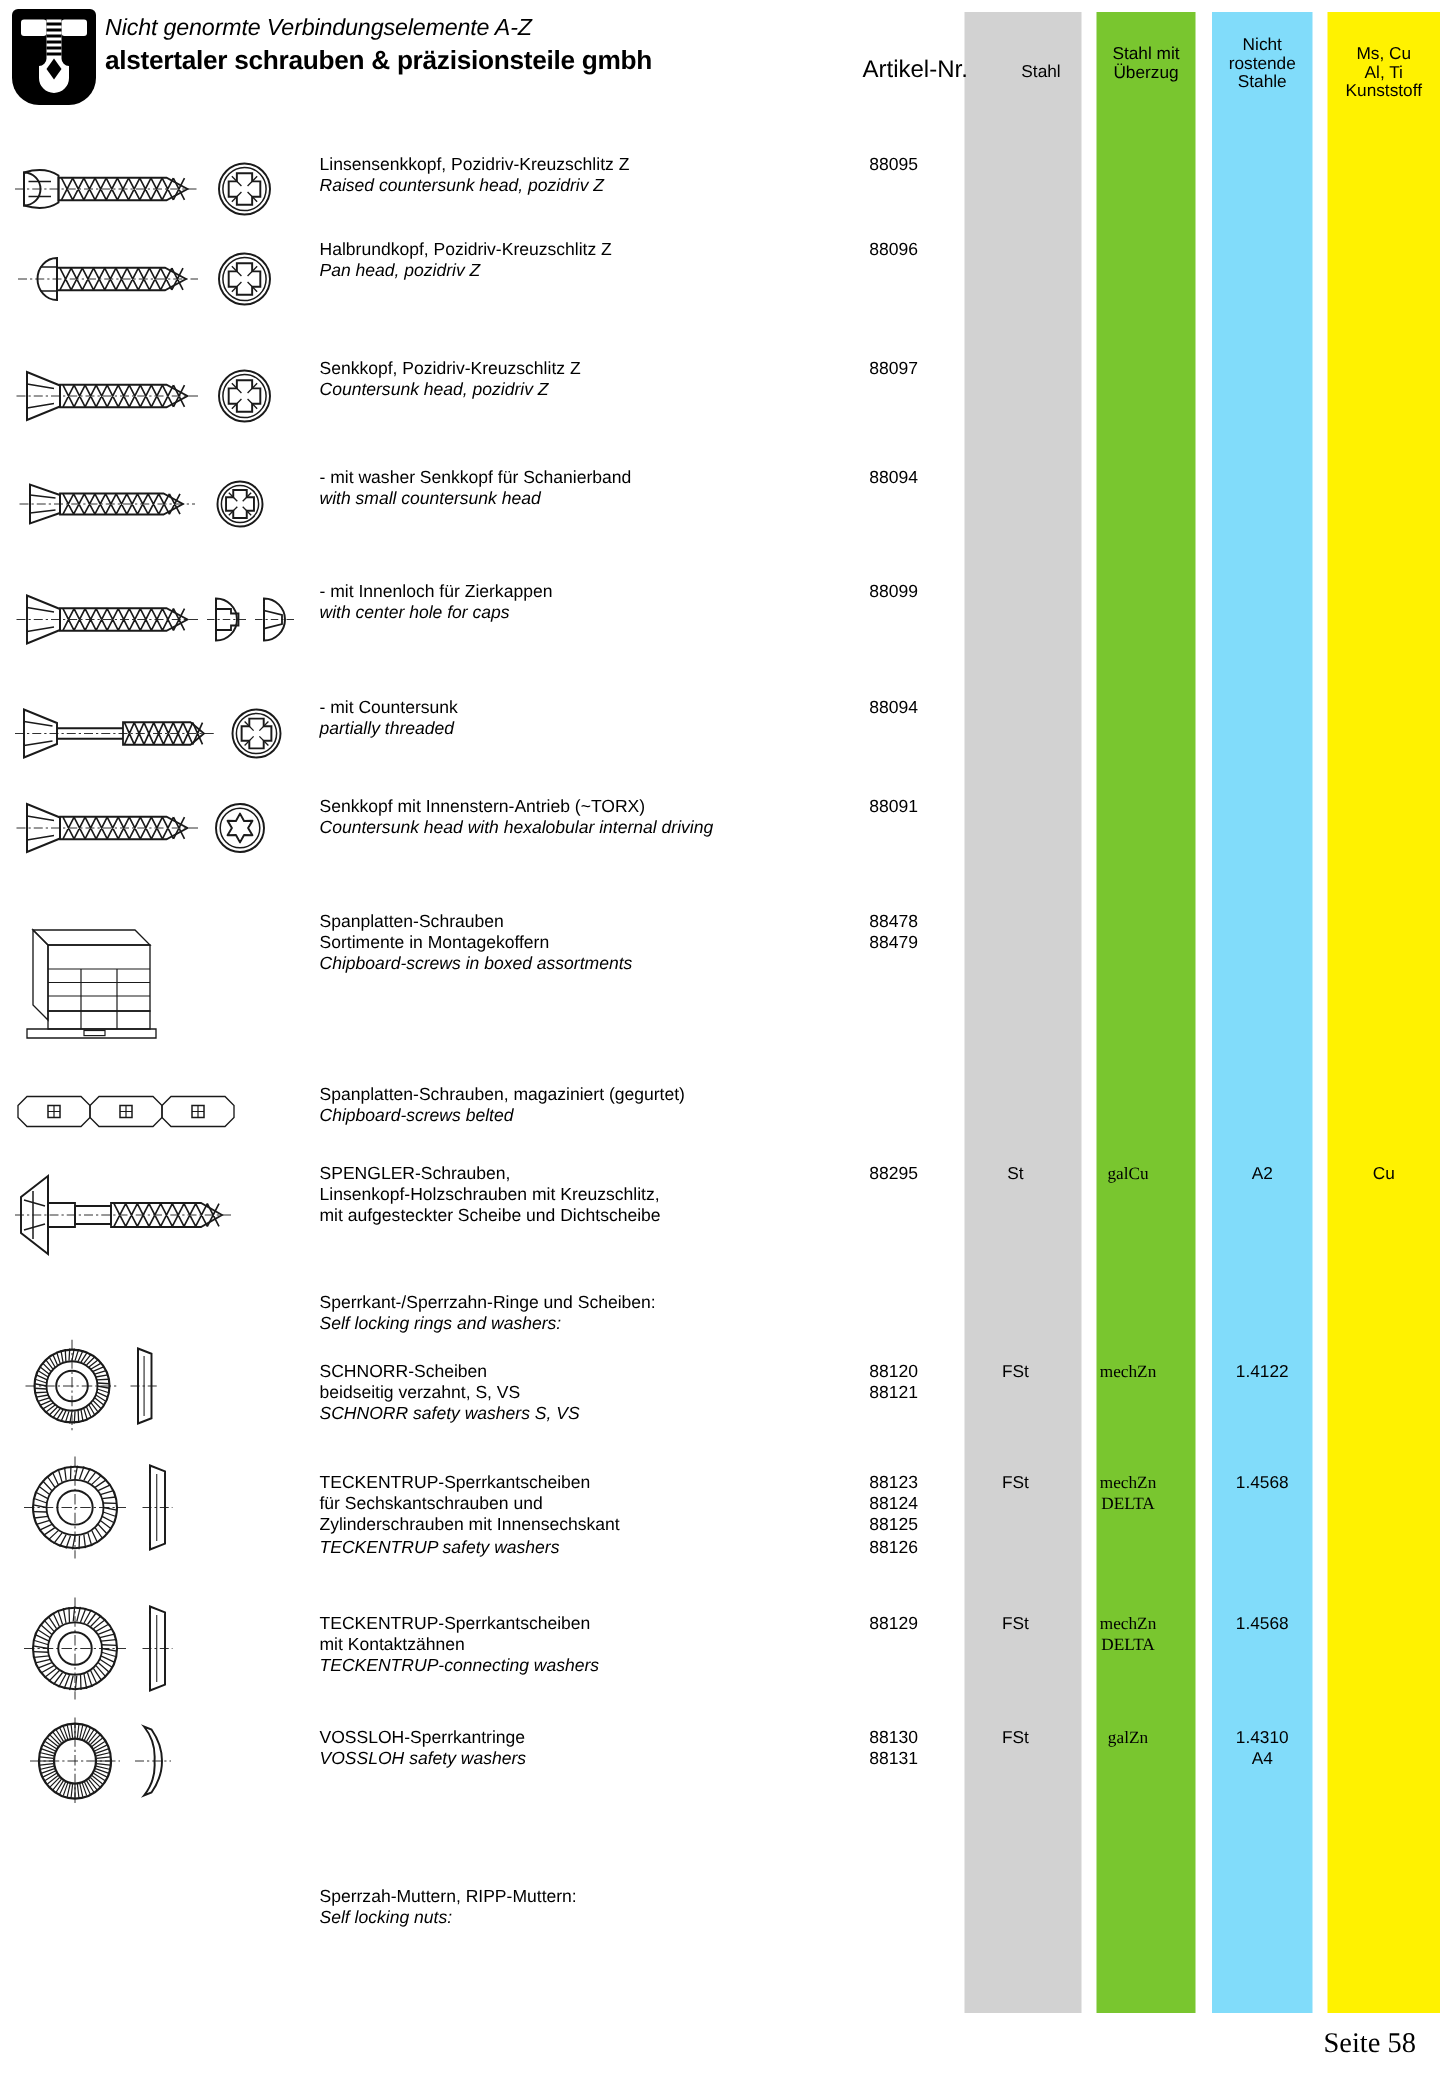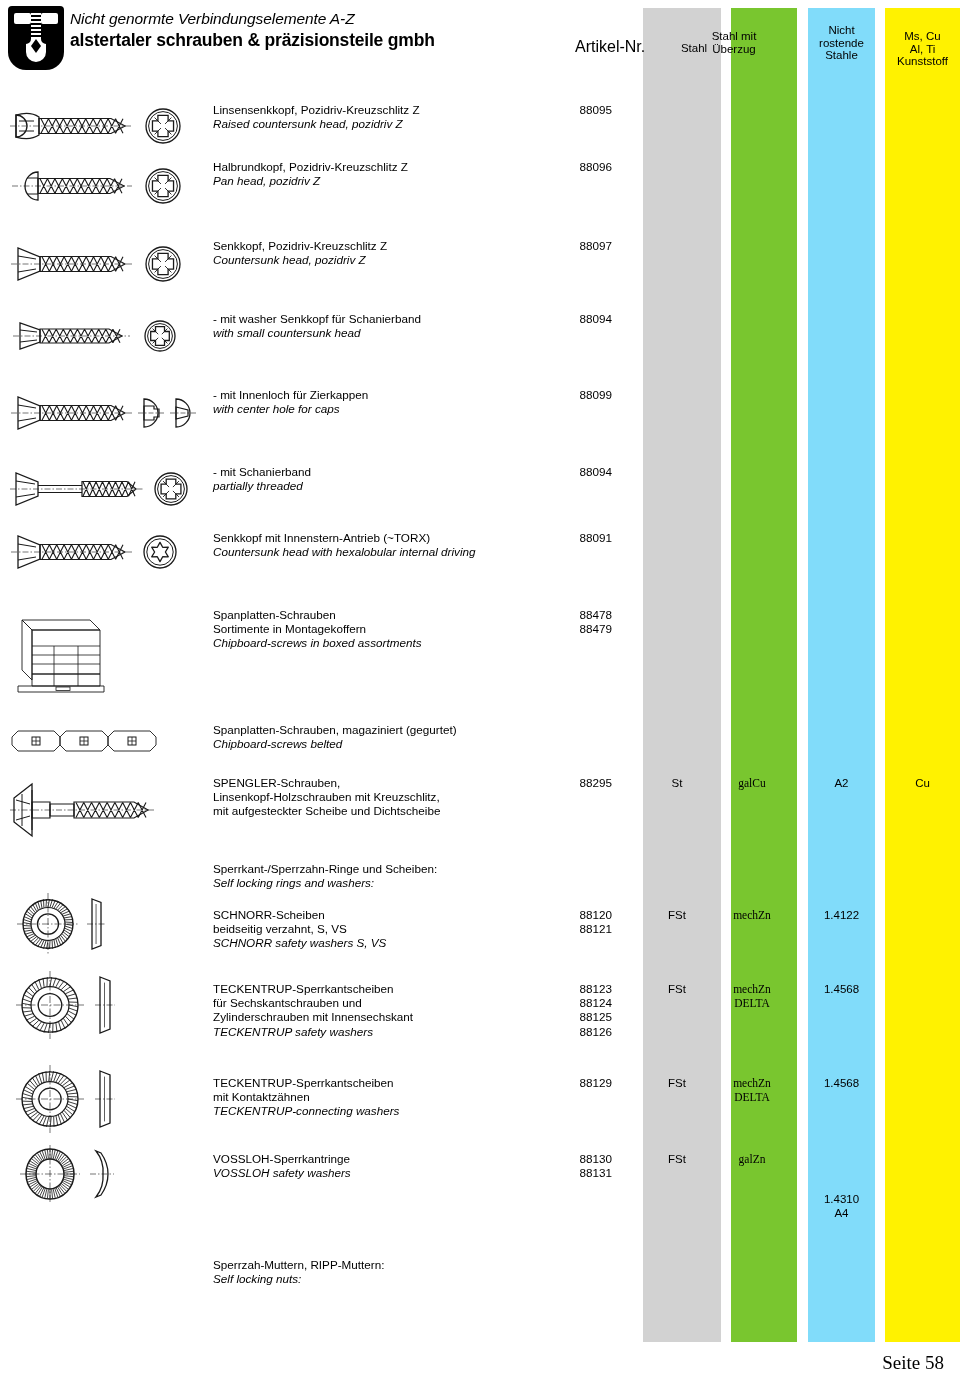--- a/index.html
+++ b/index.html
@@ -37,21 +37,21 @@
   }
   #artikel-nr-head{
     position:absolute;left:575px;top:38px;width:72px;
     font-size:16px;text-align:left;
   }
   .col-head-label{
     position:absolute;
     font-size:11.5px;line-height:12.5px;text-align:center;
   }
   #head-steel{left:643px;top:42px;width:102px;}
-  #head-coated{left:701px;top:30px;width:66px;}
+  #head-coated{left:731px;top:30px;width:66px;}
   #head-stainless{left:808px;top:24px;width:67px;}
   #head-nonferrous{left:885px;top:30px;width:75px;}
 
   
   .row{position:absolute;left:0;width:960px;}
   .fig{position:absolute;left:8px;top:0;width:196px;}
   .fig svg{display:block;}
   .desc{
     position:absolute;left:213px;top:0;width:400px;
     font-size:11.7px;line-height:14.2px;
@@ -228,21 +228,21 @@
       <circle cx="163" cy="23" r="16" fill="none" stroke="#1a1a1a" stroke-width="1.3"></circle>
    <circle cx="163" cy="23" r="13.4" fill="none" stroke="#1a1a1a" stroke-width="1"></circle>
    <path d="M158.2 13.08 L167.8 13.08 L167.8 18.2 L172.92 18.2 L172.92 27.8
             L167.8 27.8 L167.8 32.92 L158.2 32.92 L158.2 27.8 L153.08 27.8
             L153.08 18.2 L158.2 18.2 Z" fill="none" stroke="#1a1a1a" stroke-width="1.3"></path>
    <path d="M155.064 15.064 L161.08 21.08 M170.936 15.064 L164.92 21.08
             M155.064 30.936 L161.08 24.92 M170.936 30.936 L164.92 24.92" stroke="#1a1a1a" stroke-width="0.9"></path>
     </svg>
     </div>
     <div class="row" style="top: 465px;">
-      <div class="desc"><span>- mit Schanierband</span><br><span class="it">partially threaded</span></div>
+      <div class="desc"><span>- mit Countersunk</span><br><span class="it">partially threaded</span></div>
       <div class="artnr">88094</div>
     </div>
     <div class="fig" style="top: 529px; position: absolute;">
     <svg width="196" height="46" viewBox="0 0 196 46">
       <path d="M10 7 L10 39 L32 30 L32 16 Z" fill="none" stroke="#1a1a1a" stroke-width="1.3"></path>
       <path d="M10 15 L28 18 M10 31 L28 28" stroke="#1a1a1a" stroke-width="1"></path>
       <path d="M32 15.5 L103 15.5 L117 23 L103 30.5 L32 30.5 Z" fill="none" stroke="#1a1a1a" stroke-width="1.2"></path>
       <path d="M34 15.8 L41.36363636363636 30.2 M34 30.2 L41.36363636363636 15.8 M41.36363636363636 15.8 L48.72727272727272 30.2 M41.36363636363636 30.2 L48.72727272727272 15.8 M48.72727272727273 15.8 L56.09090909090909 30.2 M48.72727272727273 30.2 L56.09090909090909 15.8 M56.09090909090909 15.8 L63.45454545454545 30.2 M56.09090909090909 30.2 L63.45454545454545 15.8 M63.45454545454545 15.8 L70.81818181818181 30.2 M63.45454545454545 30.2 L70.81818181818181 15.8 M70.81818181818181 15.8 L78.18181818181817 30.2 M70.81818181818181 30.2 L78.18181818181817 15.8 M78.18181818181819 15.8 L85.54545454545455 30.2 M78.18181818181819 30.2 L85.54545454545455 15.8 M85.54545454545455 15.8 L92.9090909090909 30.2 M85.54545454545455 30.2 L92.9090909090909 15.8 M92.9090909090909 15.8 L100.27272727272727 30.2 M92.9090909090909 30.2 L100.27272727272727 15.8 M100.27272727272727 15.8 L107.63636363636363 30.2 M100.27272727272727 30.2 L107.63636363636363 15.8 M107.63636363636363 15.8 L114.99999999999999 30.2 M107.63636363636363 30.2 L114.99999999999999 15.8 " stroke="#1a1a1a" stroke-width="1.1" fill="none"></path>
       <path d="M3 23 L125 23" stroke="#1a1a1a" stroke-width="0.6" stroke-dasharray="6,2,1.5,2"></path>
       <circle cx="152" cy="23" r="16" fill="none" stroke="#1a1a1a" stroke-width="1.3"></circle>
@@ -373,20 +373,20 @@
       <path d="M12 31 L72 31 M42 2 L42 60" stroke="#1a1a1a" stroke-width="0.6" stroke-dasharray="7,2,1.5,2"></path>
       <path d="M88 8 Q96 18 95 31 Q96 44 88 54 L93 52 Q100 42 100 31 Q100 20 93 10 Z" fill="none" stroke="#1a1a1a" stroke-width="1.3"></path>
       <path d="M82 31 L106 31" stroke="#1a1a1a" stroke-width="0.6" stroke-dasharray="6,2,1.5,2"></path>
     </svg>
     </div>
     <div class="row" style="top: 1152px;">
       <div class="desc"><span>VOSSLOH-Sperrkantringe</span><br><span class="it">VOSSLOH safety washers</span></div>
       <div class="artnr">88130<br>88131</div>
       <div class="cell c-steel" style="top: 0px;">FSt</div>
       <div class="cell c-coated" style="top: 0px;">galZn</div>
-      <div class="cell c-stainless" style="top: 0px; margin-top: 40px;">1.4310<br>A4</div>
+      <div class="cell c-stainless" style="top: 0px;">1.4310<br>A4</div>
     </div>
     <div class="row" style="top: 1258px;">
       <div class="desc"><span>Sperrzah-Muttern, RIPP-Muttern:</span><br><span class="it">Self locking nuts:</span></div>
     </div>
   </div>
 
 <div id="page-footer">Seite 58</div>
 
 </body></html>

